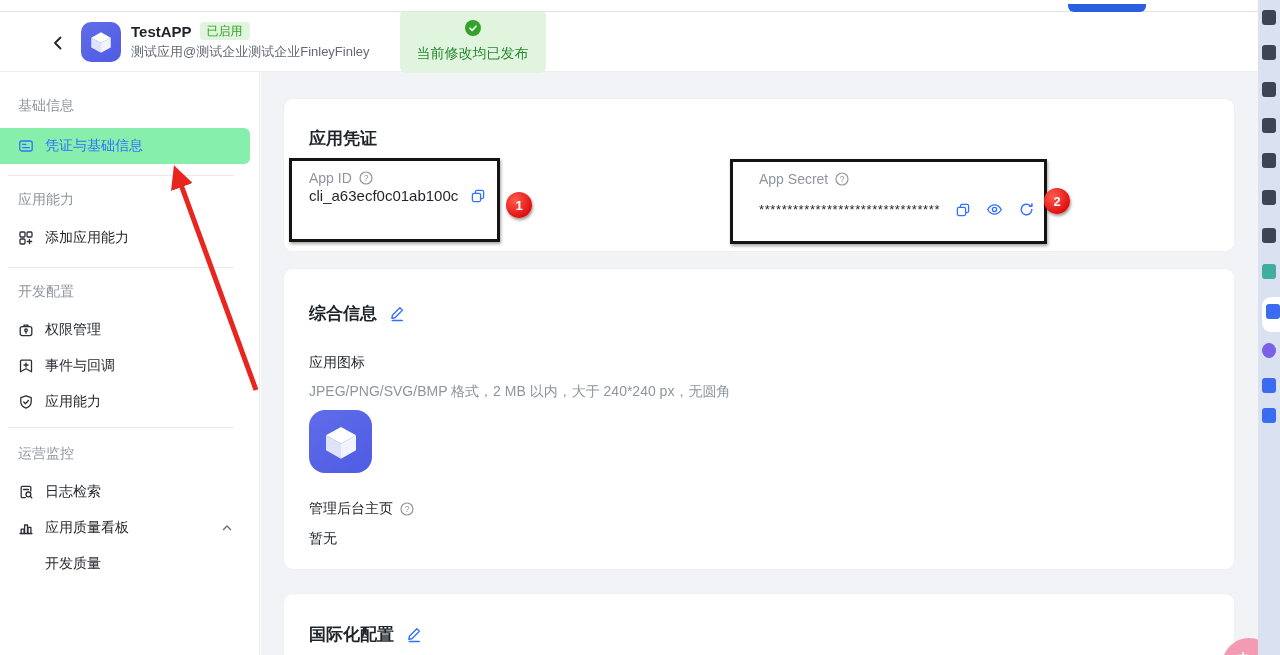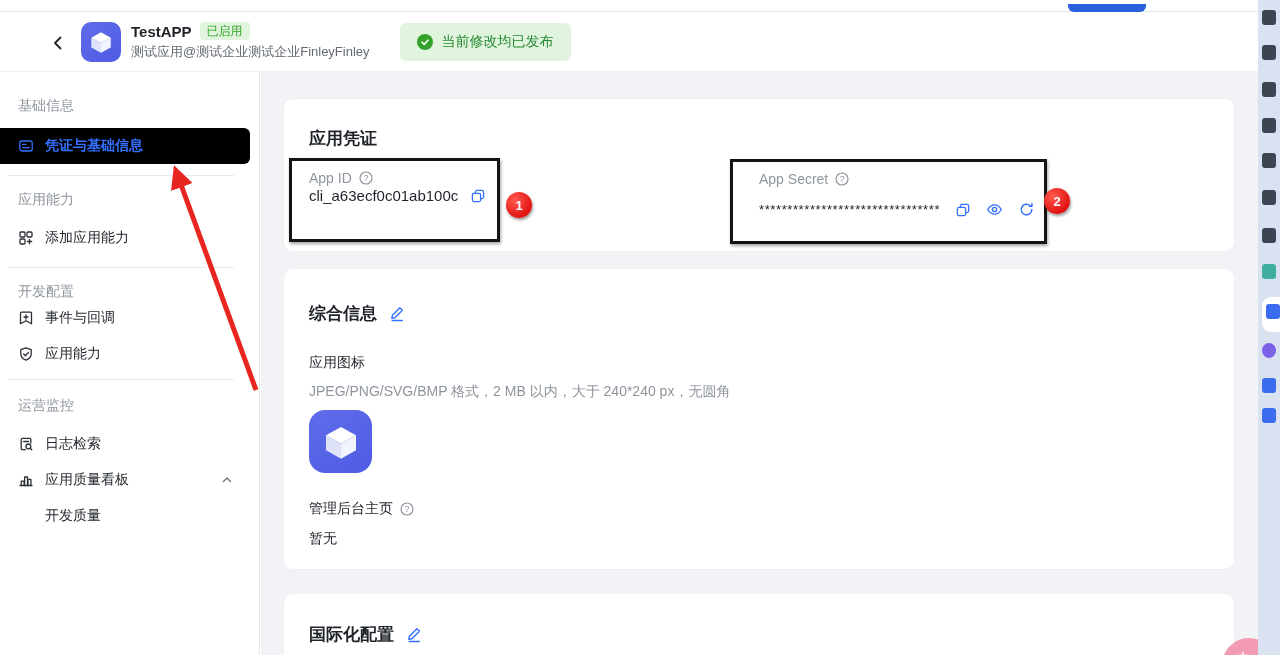--- a/index.html
+++ b/index.html
@@ -19,34 +19,34 @@
     justify-content:center; cursor:pointer; }
   .app-avatar { width:40px; height:40px; border-radius:10px; margin-left:8px;
     background:linear-gradient(145deg,#5f6ce9,#4f5ce4); display:flex; align-items:center; justify-content:center; }
   .head-texts { margin-left:10px; }
   .head-row1 { display:flex; align-items:center; gap:8px; }
   .app-title { font-size:15px; font-weight:bold; color:#1f2329; }
   .enabled-badge { font-size:12px; color:#2ea121; background:#e1f5de; border-radius:4px;
     padding:1px 7px; line-height:16px; }
   .app-subtitle { font-size:13px; color:#646a73; margin-top:3px; }
   .publish-pill { margin-left:30px; display:flex; align-items:center; gap:9px;
-    background:#e1f5de; border-radius:6px; padding:10px 17px; }
+    background:#e1f5de; border-radius:6px; padding:10px 17px;flex-direction:column; }
   .publish-text { font-size:14px; color:#258832; }
   .check-dot { width:16px; height:16px; border-radius:50%; background:#34a12b;
     display:flex; align-items:center; justify-content:center; }
 
   
   .sidebar { position:absolute; left:0; top:72px; width:260px; height:583px;
     background:#fff; border-right:1px solid #e8eaed; z-index:10; }
   .side-header { font-size:14px; color:#8f959e; padding-left:18px; height:18px; line-height:18px; }
   .h1m { margin-top:24px; } .h2m { margin-top:14px; } .h3m { margin-top:14px; } .h4m { margin-top:16px; }
   .side-item { height:36px; display:flex; align-items:center; gap:11px; padding-left:18px;
     font-size:14px; color:#1f2329; cursor:pointer; }
   .side-item.first { margin-top:14px; } .side-item.gap { margin-top:12px; }
-  .side-item.selected { background:#000000; color:#3370ff; width:250px; border-radius:0 6px 6px 0;font-weight:bold; }
+  .side-item.selected { background:#86efac; color:#3370ff; width:250px; border-radius:0 6px 6px 0; }
   .side-item.sub { padding-left:45px; }
   .side-divider { height:1px; background:#e8e9eb; margin:11px 25px 0 8px; }
   .side-divider.tight { margin-top:7px; }
   .chev { margin-left:auto; margin-right:26px; display:flex; }
   .icon16 { width:16px; height:16px; flex:none; display:flex; }
 
   
   .content-bg { position:absolute; left:261px; top:72px; width:997px; height:583px; background:#f2f3f6; }
   .card { position:absolute; background:#fff; border:1px solid #eef0f2; border-radius:10px; }
   .card-title { font-size:17px; font-weight:bold; color:#1f2329; display:flex; align-items:center; gap:12px; }
@@ -150,20 +150,31 @@
           <rect x="2" y="9" width="5" height="5" rx="1"></rect>
           <path d="M11.5 9.3v4.4M9.3 11.5h4.4"></path>
         </svg>
     </span>
     <span>添加应用能力</span>
   </div>
 
   <div class="side-divider"></div>
   <div class="side-header h3m">开发配置</div>
 
+  <div class="side-item gap">
+    <span class="icon16">
+      <svg viewBox="0 0 16 16" fill="none" stroke="#2b2f36" stroke-width="1.3" stroke-linecap="round" stroke-linejoin="round">
+          <rect x="2.2" y="4.6" width="11.6" height="9" rx="2"></rect>
+          <path d="M6 4.4V3.2h4v1.2"></path>
+          <circle cx="8" cy="8.3" r="1.3"></circle>
+          <path d="M8 9.6v1.7"></path>
+        </svg>
+    </span>
+    <span>权限管理</span>
+  </div>
   <div class="side-item">
     <span class="icon16">
       <svg viewBox="0 0 16 16" fill="none" stroke="#2b2f36" stroke-width="1.3" stroke-linecap="round" stroke-linejoin="round">
           <path d="M3.5 2.2h9a1 1 0 0 1 1 1v10.6l-5.5-3.1-5.5 3.1V3.2a1 1 0 0 1 1-1z"></path>
           <path d="M8 5v4M6 7h4"></path>
         </svg>
     </span>
     <span>事件与回调</span>
   </div>
   <div class="side-item">

